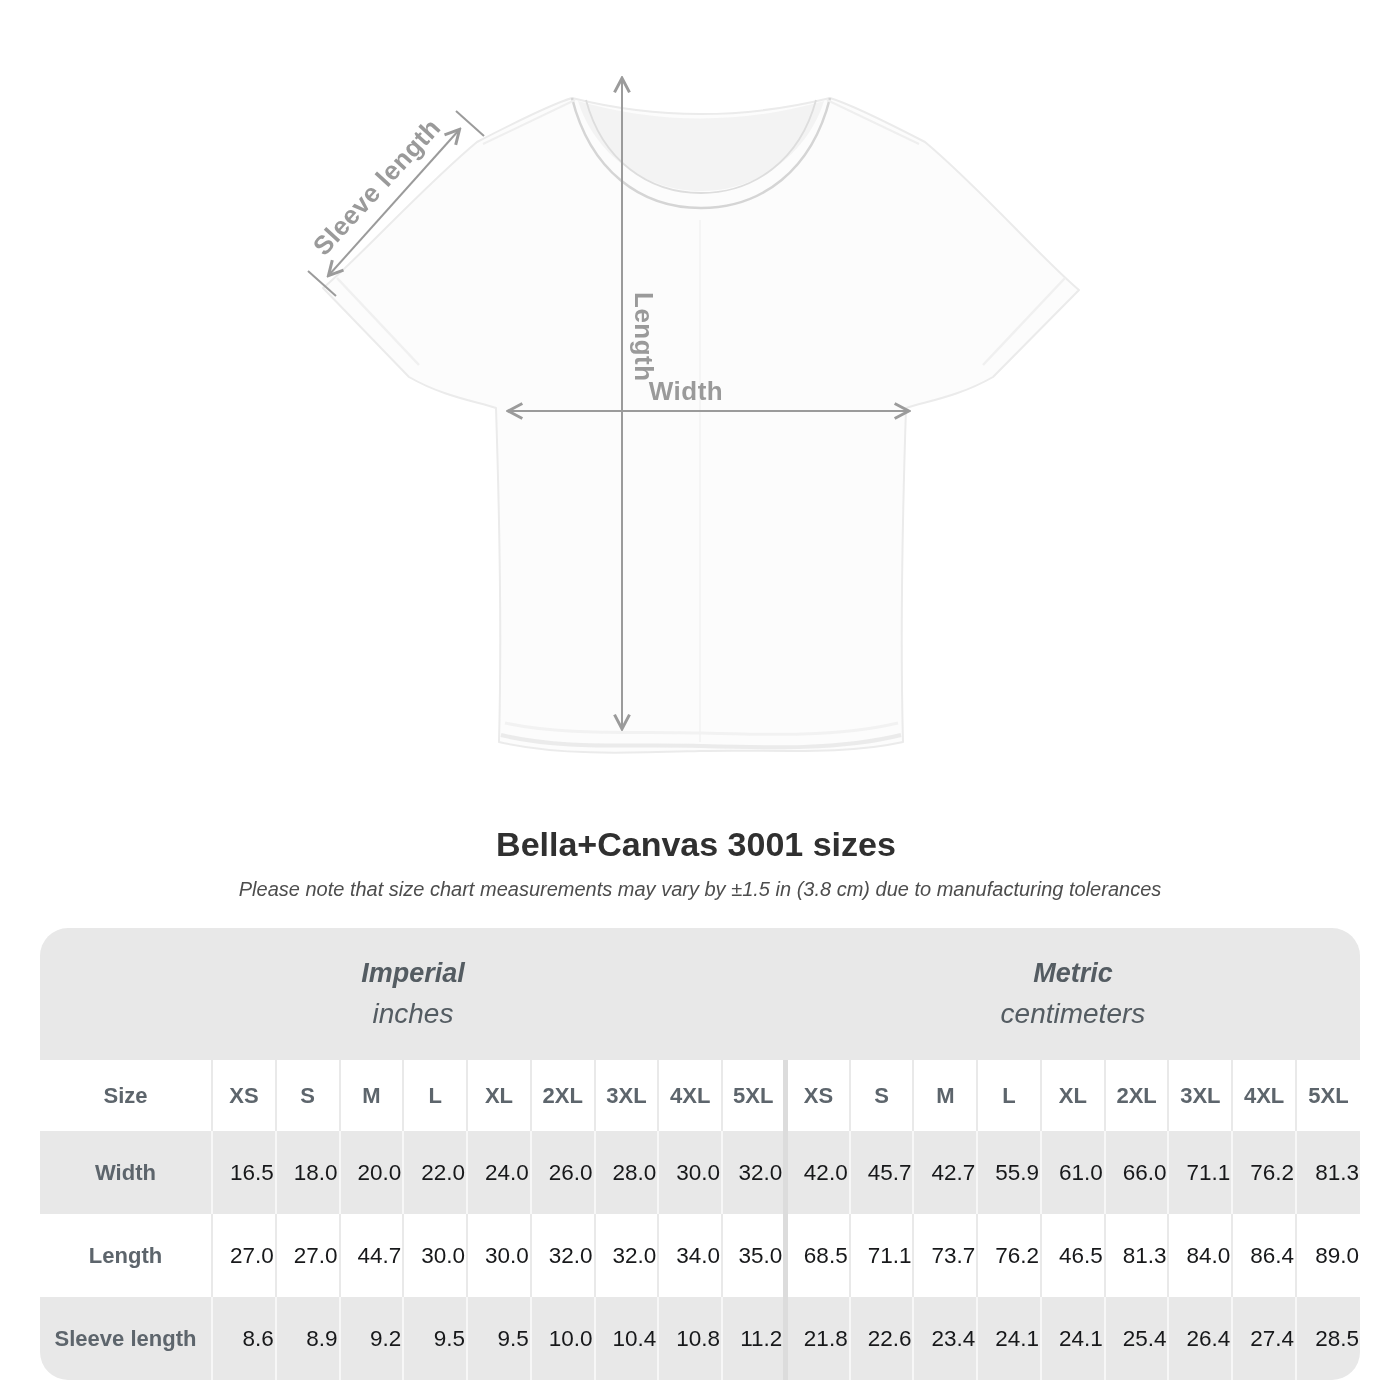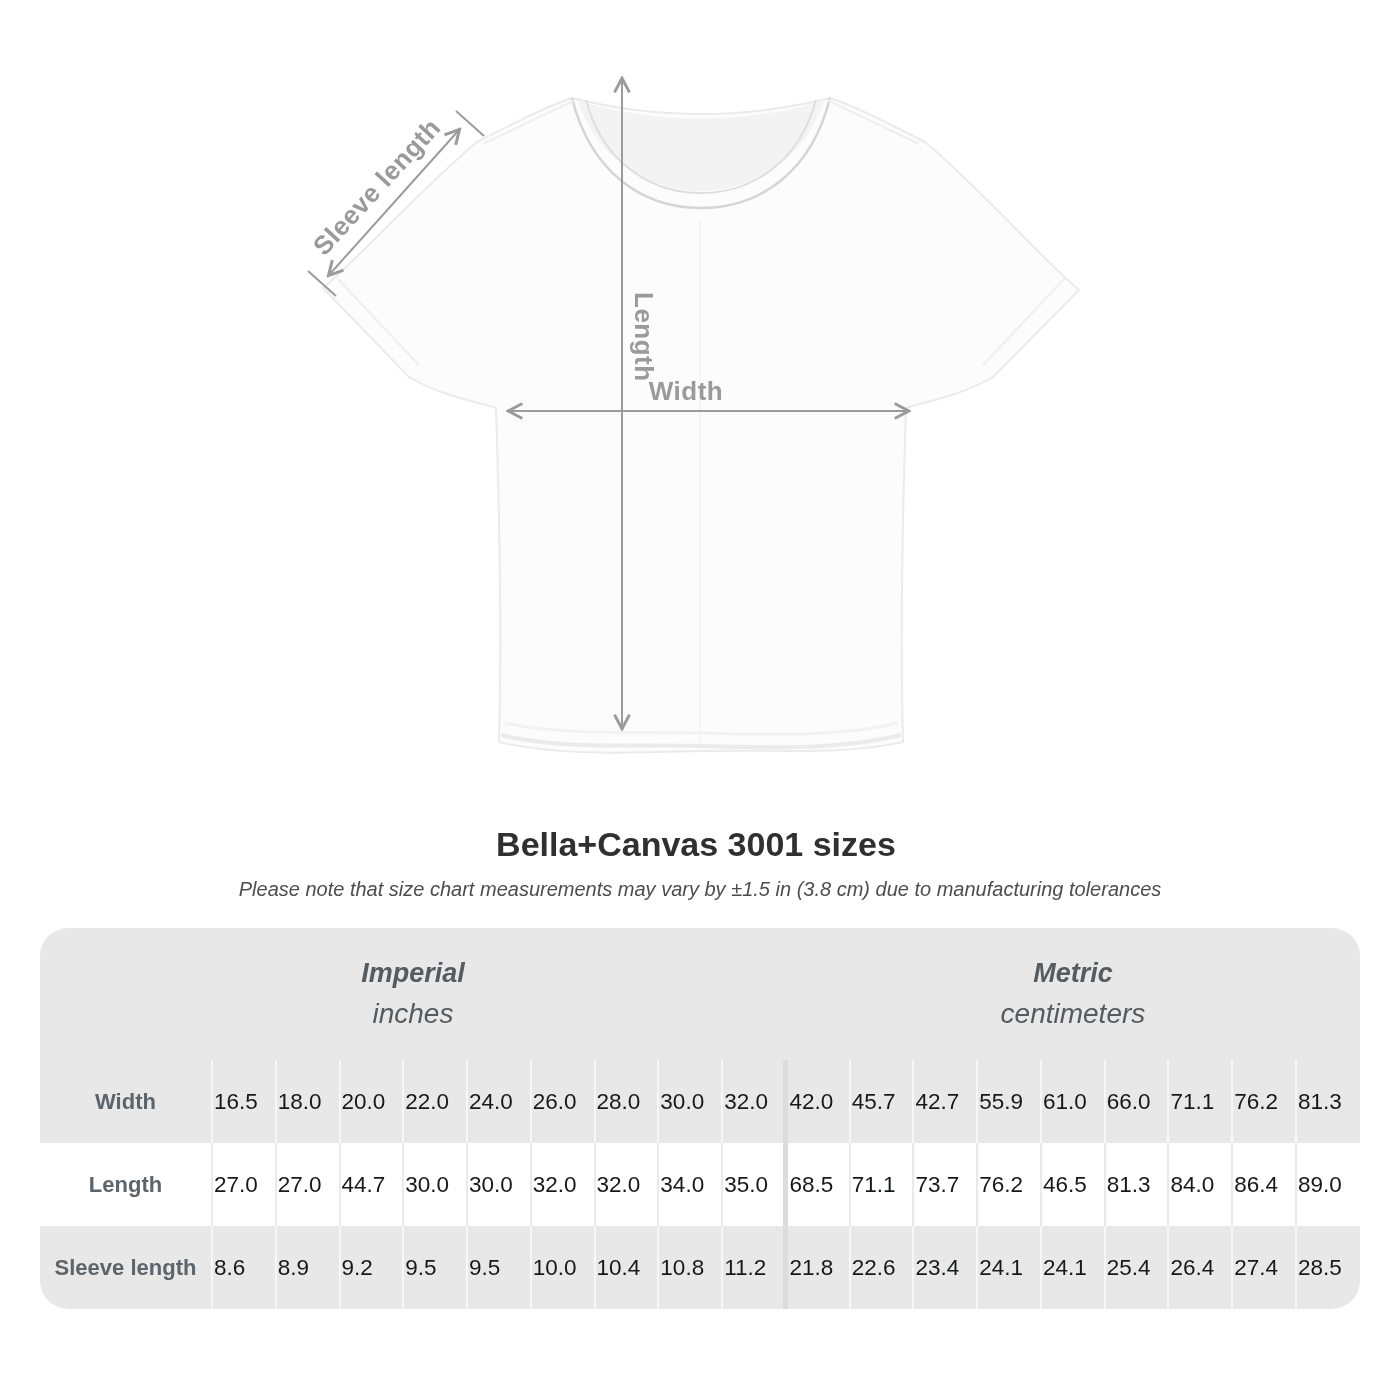--- a/index.html
+++ b/index.html
@@ -41,21 +41,21 @@
   tr.units-row th { background:#e8e8e8; height:132px; padding:0; vertical-align:middle; }
   .unit-name { font-size:27px; font-weight:bold; font-style:italic; color:#545c62; }
   .unit-sub  { font-size:28px; font-style:italic; color:#545c62; margin-top:9px; font-weight:normal; }
 
   tr.sizes-row th { background:#ffffff; height:71px; }
   tr.sizes-row th, tbody th {
     font-size:22px; font-weight:bold; color:#5d656c; text-align:center;
   }
   tbody tr { height:83px; }
   tbody td {
-    font-size:22.5px; color:#17181a; text-align:left; font-weight:normal;
+    font-size:22.5px; color:#17181a; text-align:right; font-weight:normal;
   }
   tbody tr.shade { background:#e8e8e8; }
 
   
   tr.sizes-row th + th { border-left:2px solid #e9e9e9; }
   tbody tr td { border-left:2px solid #e9e9e9; }
   tbody tr.shade td { border-left:2px solid #f7f7f7; }
   
   tr.sizes-row th.metric-start,
   tbody tr td.metric-start { border-left:5px solid #dcdcdc; }
@@ -134,20 +134,41 @@
       <tr class="units-row">
         <th colspan="10">
           <div class="unit-name">Imperial</div>
           <div class="unit-sub">inches</div>
         </th>
         <th colspan="9">
           <div class="unit-name">Metric</div>
           <div class="unit-sub">centimeters</div>
         </th>
       </tr>
+      <tr class="sizes-row">
+        <th>Size</th>
+      <th>XS</th>
+          <th>S</th>
+          <th>M</th>
+          <th>L</th>
+          <th>XL</th>
+          <th>2XL</th>
+          <th>3XL</th>
+          <th>4XL</th>
+          <th>5XL</th>
+          <th class="metric-start">XS</th>
+          <th>S</th>
+          <th>M</th>
+          <th>L</th>
+          <th>XL</th>
+          <th>2XL</th>
+          <th>3XL</th>
+          <th>4XL</th>
+          <th>5XL</th>
+        </tr>
     </thead>
     <tbody>
     <tr class="shade">
           <th>Width</th>
           <td>16.5</td>
           <td>18.0</td>
           <td>20.0</td>
           <td>22.0</td>
           <td>24.0</td>
           <td>26.0</td>

